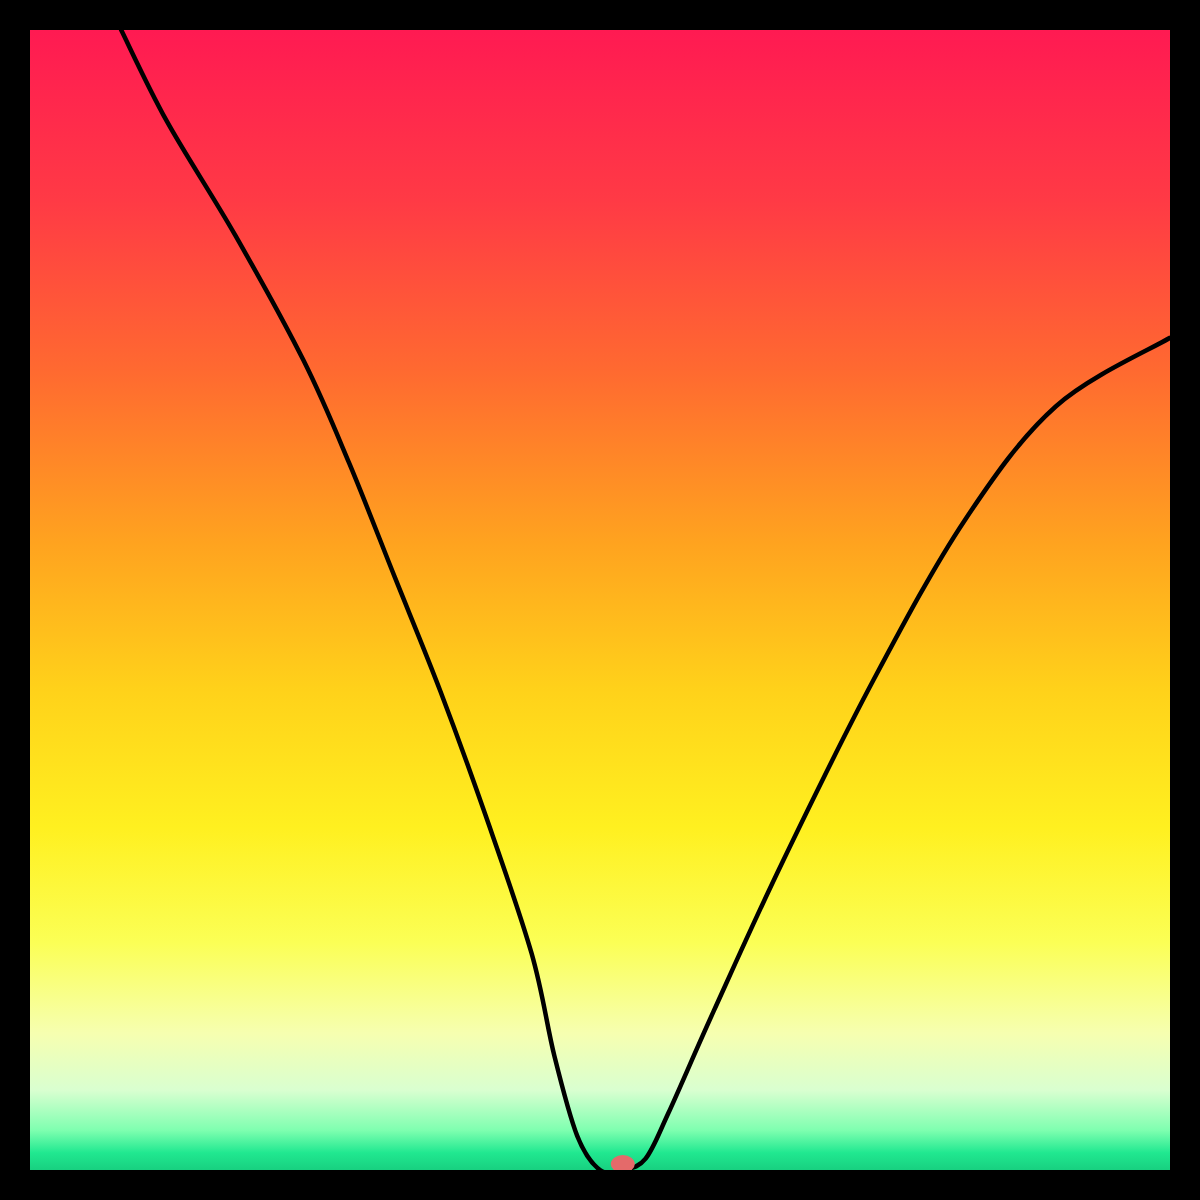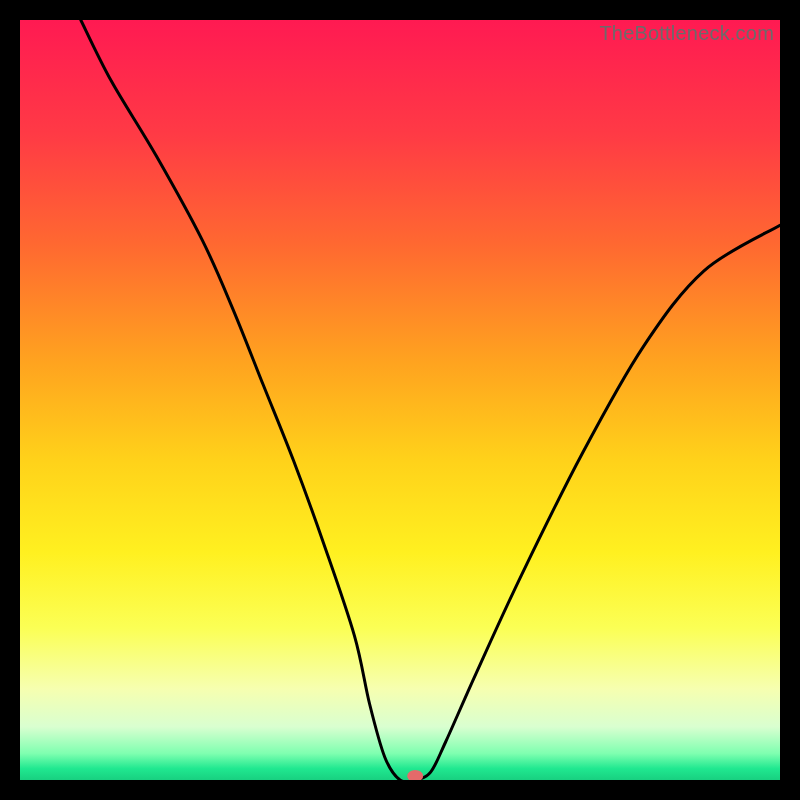--- a/index.html
+++ b/index.html
@@ -61,14 +61,13 @@
             <stop offset="96.5%" stop-color="#7fffb0"></stop>
             <stop offset="98.5%" stop-color="#20e890"></stop>
             <stop offset="100%" stop-color="#18d080"></stop>
           </linearGradient>
       </defs>
       <rect id="bg-rect" x="0" y="0" width="760" height="760" fill="url(#bg-grad)"></rect>
       <path id="curve" fill="none" stroke="#000" stroke-width="3" stroke-linejoin="round" stroke-linecap="round" d="M 60.800000000000004 0 C 65.86666666666667 10.133333333333326, 78.53333333333335 37.99999999999994, 91.2 60.799999999999955 C 103.86666666666666 83.59999999999997, 121.59999999999998 110.20000000000006, 136.79999999999998 136.80000000000007 C 151.99999999999997 163.40000000000006, 169.73333333333335 195.06666666666666, 182.4 220.39999999999998 C 195.06666666666666 245.7333333333333, 202.66666666666669 264.73333333333335, 212.8 288.8 C 222.93333333333334 312.8666666666667, 233.0666666666667 339.4666666666667, 243.20000000000002 364.8 C 253.33333333333334 390.1333333333333, 263.46666666666664 414.20000000000005, 273.59999999999997 440.8 C 283.7333333333333 467.4, 293.8666666666667 495.26666666666665, 304 524.4 C 314.1333333333333 553.5333333333333, 326.79999999999995 589, 334.4 615.6 C 342 642.2, 344.53333333333336 663.7333333333333, 349.6 684 C 354.6666666666667 704.2666666666667, 359.73333333333335 724.5333333333334, 364.8 737.2 C 369.8666666666667 749.8666666666667, 374.93333333333334 756.2, 380 760 C 385.06666666666666 763.8, 390.1333333333333 761.2666666666667, 395.2 760 C 400.26666666666665 758.7333333333333, 405.33333333333337 758.7333333333333, 410.40000000000003 752.4 C 415.4666666666667 746.0666666666666, 418 738.4666666666667, 425.6 722 C 433.20000000000005 705.5333333333333, 443.3333333333333 681.4666666666667, 456 653.6 C 468.6666666666667 625.7333333333333, 483.8666666666667 591.5333333333333, 501.6 554.8 C 519.3333333333334 518.0666666666666, 542.1333333333333 471.2, 562.4 433.2 C 582.6666666666666 395.2, 602.9333333333333 357.20000000000005, 623.1999999999999 326.8 C 643.4666666666666 296.4, 661.2 271.0666666666666, 684 250.79999999999995 C 706.8 230.5333333333333, 747.3333333333334 212.80000000000004, 760 205.20000000000005"></path>
       <ellipse id="marker" rx="8" ry="6" cx="395.2" cy="756" fill="#e46a6a"></ellipse>
     </svg>
   </div>
-  <div class="watermark">TheBottleneck.com</div>
 </div>
 
 </body></html>

